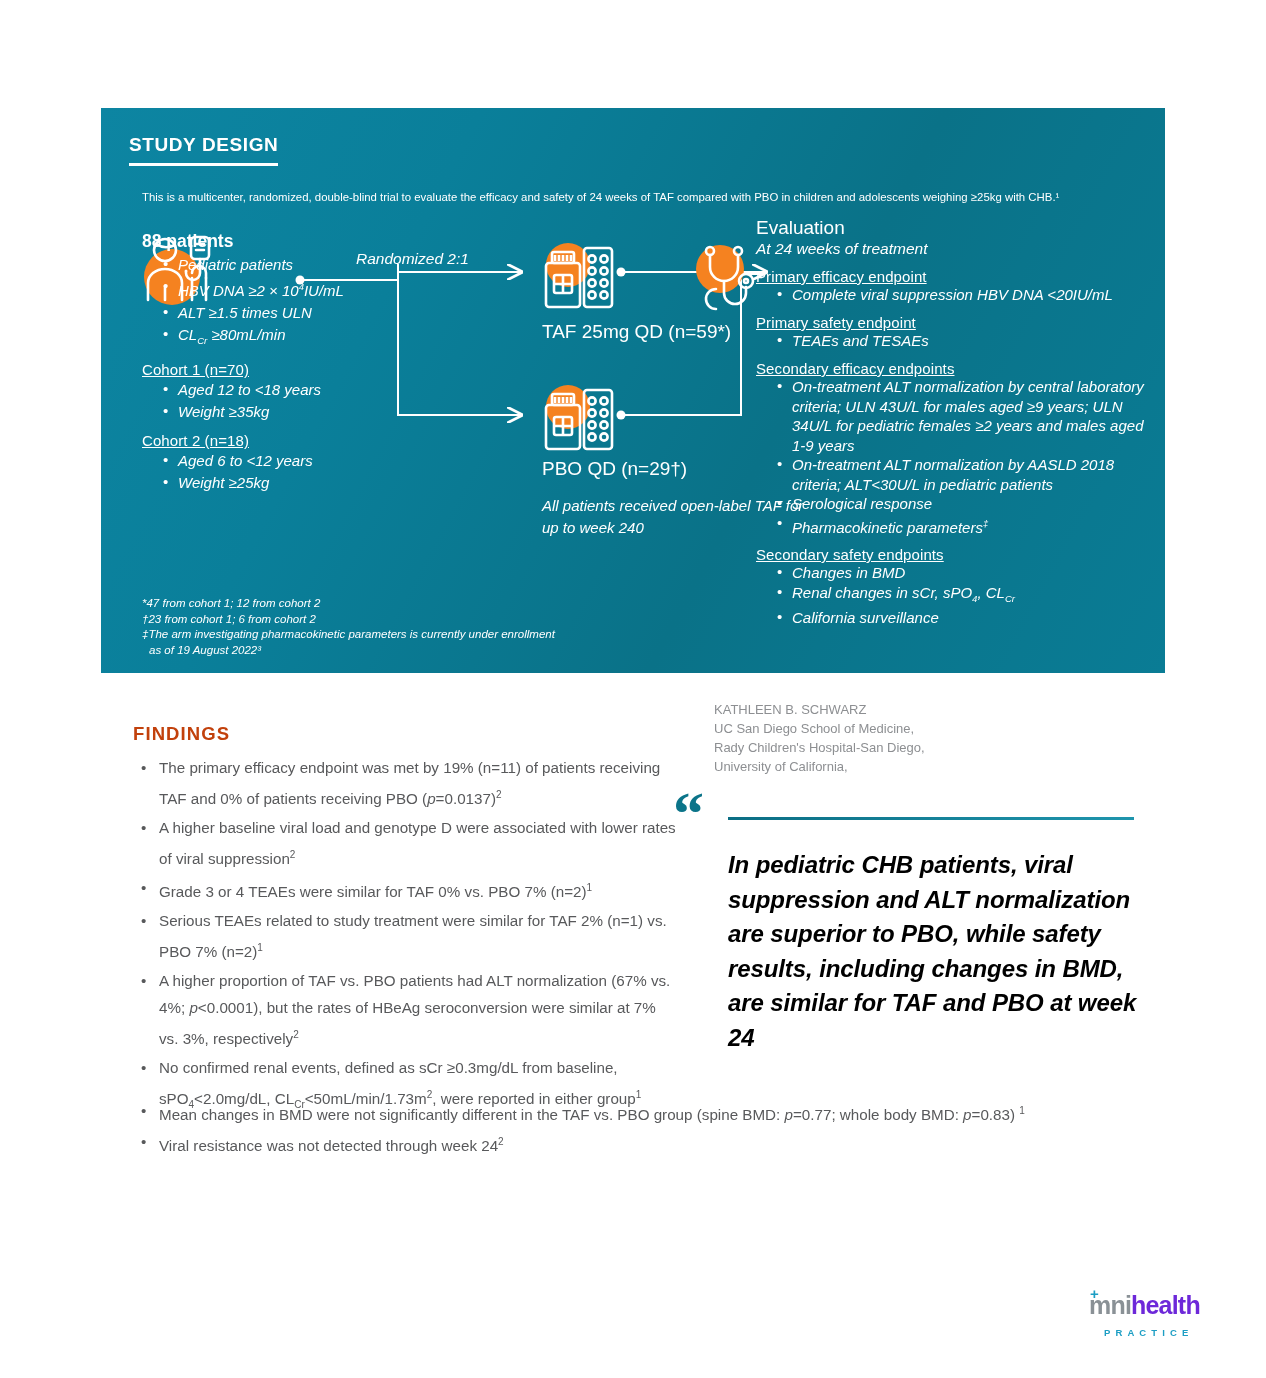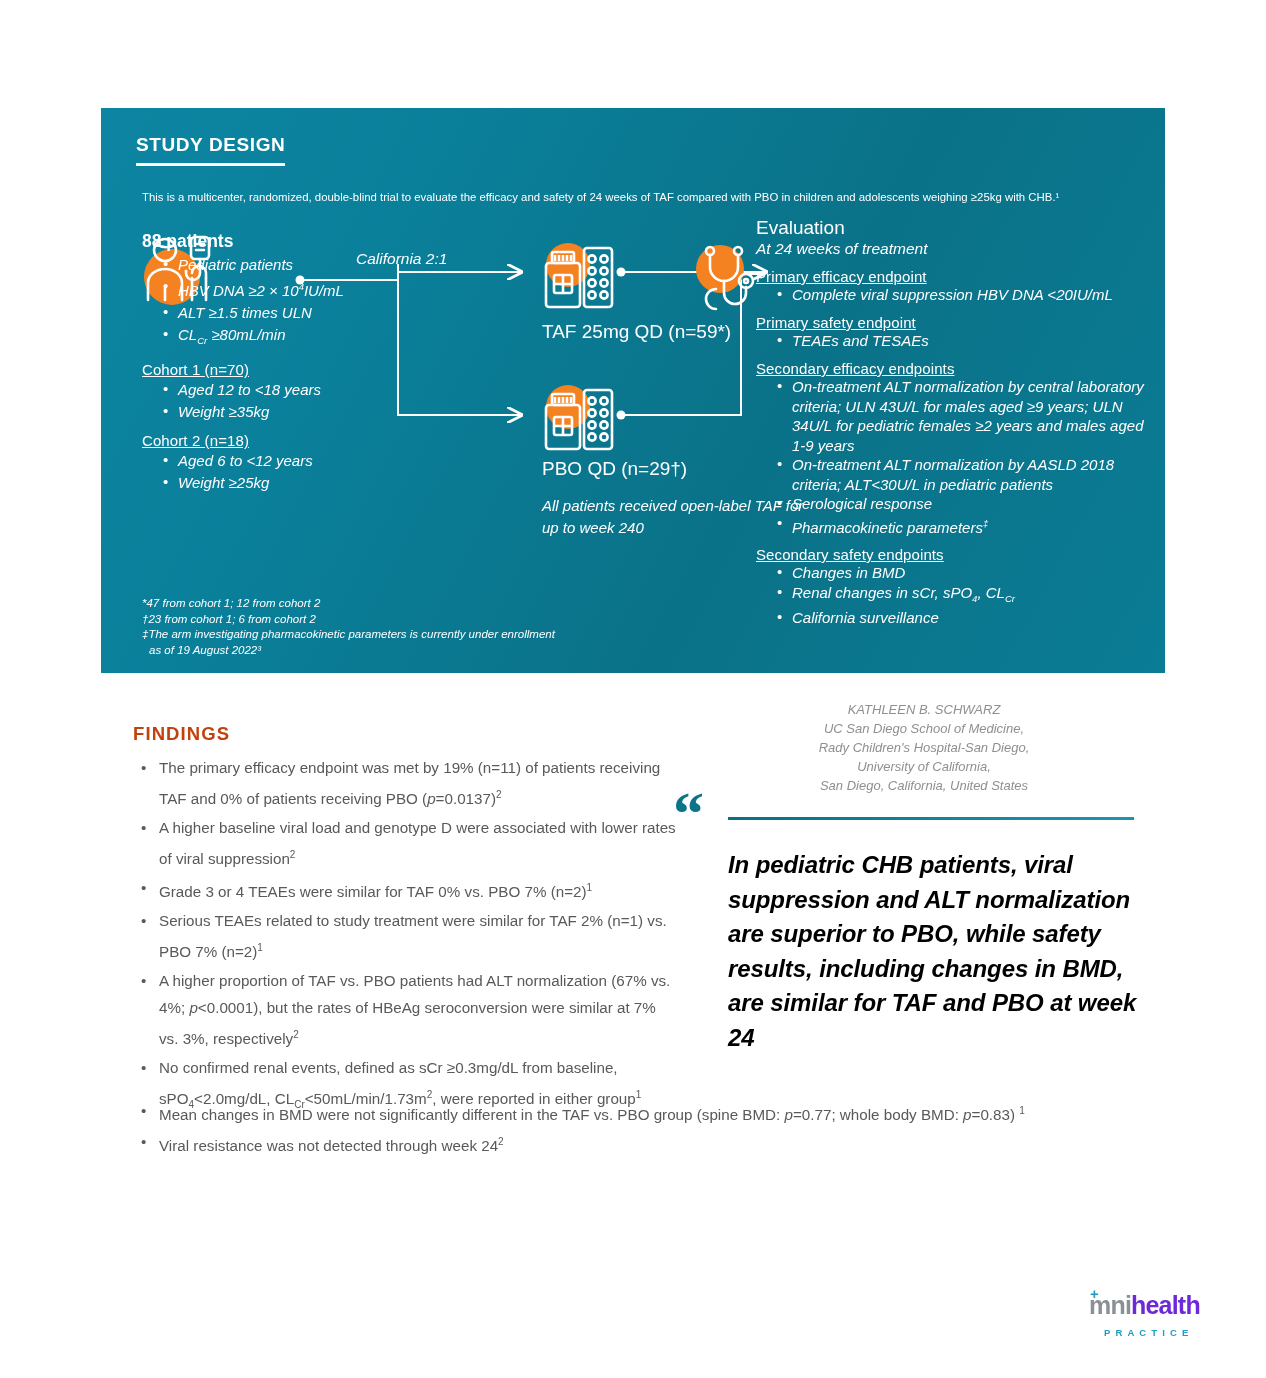--- a/index.html
+++ b/index.html
@@ -16,21 +16,21 @@
   
   #study-panel {
     position: absolute;
     left: 101px; top: 108px;
     width: 1064px; height: 565px;
     background: linear-gradient(118deg, #0d85a2 0%, #0a7f9a 28%, #0a7288 62%, #0a7c95 100%);
     color: #ffffff;
   }
 
   #study-title {
-    position: absolute; left: 35px; top: 26px;
+    position: absolute; left: 28px; top: 26px;
     font-size: 19px; font-weight: bold; letter-spacing: 0.6px;
     padding-bottom: 7px;
     border-bottom: 3px solid #ffffff;
     display: inline-block;
   }
 
   #study-intro {
     position: absolute; left: 41px; top: 82px; width: 930px;
     font-size: 11.4px; line-height: 15.5px;
   }
@@ -110,21 +110,21 @@
     position: relative; padding-left: 26px;
     font-size: 15.2px; line-height: 27px; color: #58595b;
   }
   em.pv { font-style: italic; }
   sup.fn { font-size: 10px; }
   sub.fn { font-size: 10px; }
 
   
   #attribution {
     position: absolute; right: 132px; top: 700px; width: 420px;
-    text-align: center; font-size: 13px; font-style: italic;
+    text-align: left; font-size: 13px; 
     line-height: 19px; color: #8d8f92;
   }
   #quote-mark {
     position: absolute; left: 673px; top: 793px;
     font-size: 62px; line-height: 40px; color: #0b7489;
     font-family: "Liberation Serif", serif; font-weight: bold;
   }
   #quote-rule {
     position: absolute; left: 728px; top: 817px; width: 406px; height: 3px;
     background: linear-gradient(90deg, #0b6e84 0%, #1f95ad 100%);
@@ -177,21 +177,21 @@
     <path d="M297,176 L297,307 H420" fill="none" stroke="#ffffff" stroke-width="2" marker-end="url(#arw)"></path>
 
     <circle cx="520" cy="164" r="4.5" fill="#ffffff"></circle>
     <path d="M520,164 H665 V164" fill="none" stroke="#ffffff" stroke-width="2" marker-end="url(#arw)"></path>
 
     <circle cx="520" cy="307" r="4.5" fill="#ffffff"></circle>
     <path d="M520,307 H640 V166" fill="none" stroke="#ffffff" stroke-width="2"></path>
     <path d="M640,166 H662" fill="none" stroke="#ffffff" stroke-width="2"></path>
   </svg>
 
-  <div id="rand-label">California 2:1</div>
+  <div id="rand-label">Randomized 2:1</div>
 
   <svg class="icon-abs" style="left:39px; top:122px;" width="86" height="78" viewBox="0 0 86 78">
     <circle cx="32" cy="47" r="28" fill="#f58220"></circle>
     <g fill="none" stroke="#ffffff" stroke-width="2.6" stroke-linecap="round" stroke-linejoin="round">
       <path d="M36,20 a11,11 0 1,1 -22,0 a11,11 0 1,1 22,0"></path>
       <path d="M16,14 q9,6 19,1"></path>
       <path d="M8,70 v-17 a17,14 0 0,1 34,0 v17"></path>
       <path d="M25,70 v-14"></path>
       <rect x="51" y="7" width="18" height="22" rx="4"></rect>
       <path d="M56,14 h8 M56,20 h8"></path>
@@ -334,21 +334,20 @@
     <li>Mean changes in BMD were not significantly different in the TAF vs. PBO group (spine BMD: <em class="pv">p</em>=0.77; whole body BMD: <em class="pv">p</em>=0.83) <sup class="fn">1</sup></li>
     <li>Viral resistance was not detected through week 24<sup class="fn">2</sup></li>
   </ul>
 </div>
 
 <div id="attribution">
   <div>KATHLEEN B. SCHWARZ</div>
   <div>UC San Diego School of Medicine,</div>
   <div>Rady Children's Hospital-San Diego,</div>
   <div>University of California,</div>
-  <div>San Diego, California, United States</div>
 </div>
 <div id="quote-mark">“</div>
 <div id="quote-rule"></div>
 <div id="quote-text">In pediatric CHB patients, viral suppression and ALT normalization are superior to PBO, while safety results, including changes in BMD, are similar for TAF and PBO at week 24</div>
 
 <div id="logo">
   <div id="logo-wrap">
     <span id="logo-plus">+</span>
     <div id="logo-word"><span id="logo-omni">mni</span><span id="logo-health">health</span></div>
     <div id="logo-practice">PRACTICE</div>

